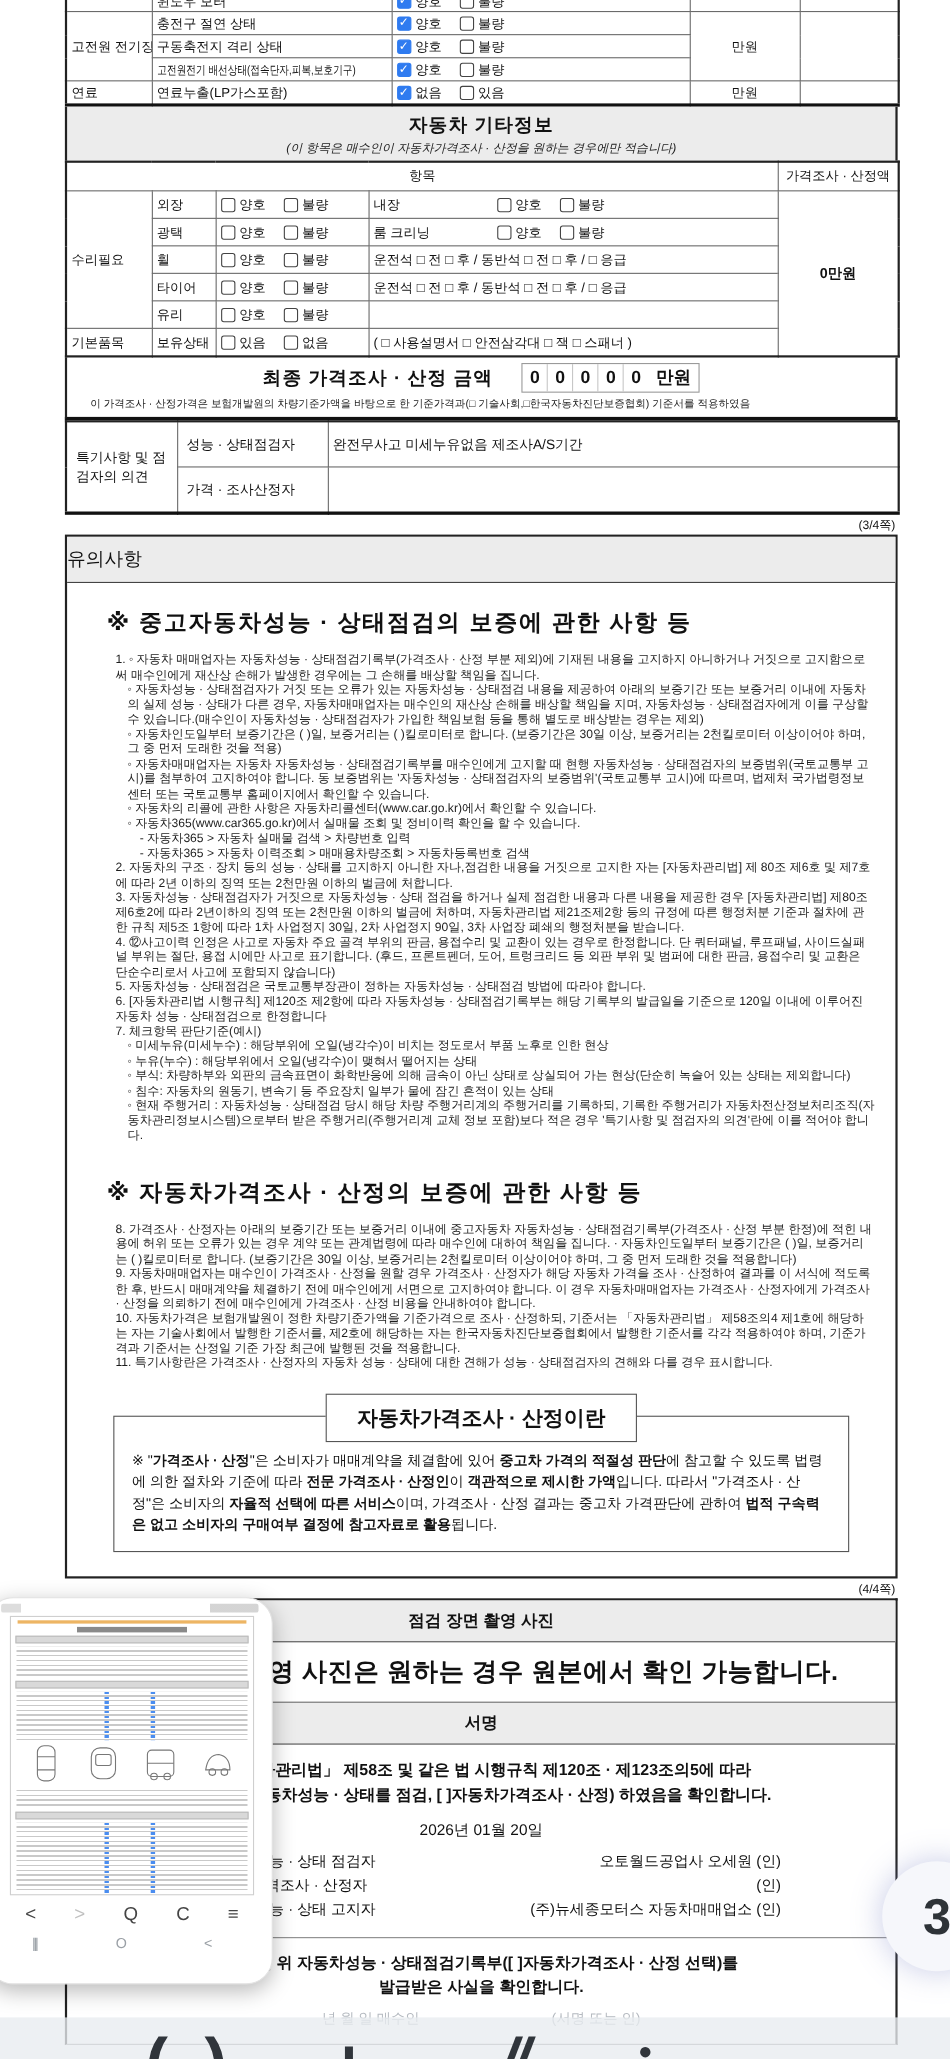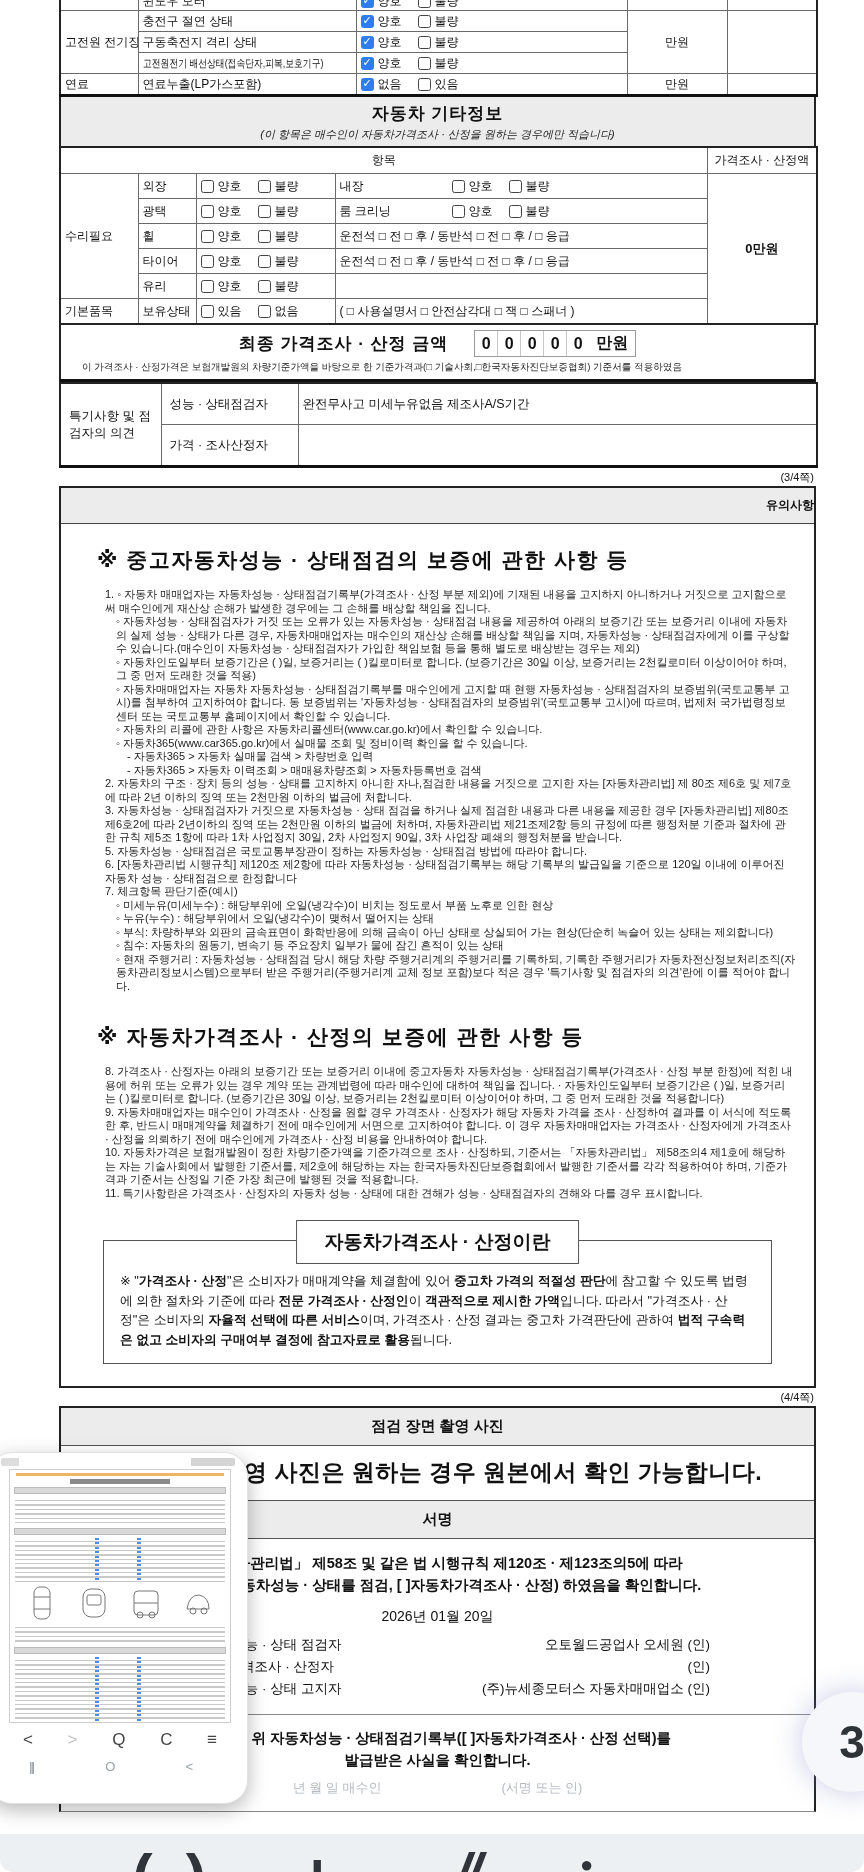--- a/index.html
+++ b/index.html
@@ -1,17 +1,17 @@
 <!DOCTYPE html>
 <html><head>
 <meta charset="utf-8">
 <style>
   html,body{margin:0;padding:0;}
   body{width:864px;height:1872px;background:#fff;font-family:"Liberation Sans","DejaVu Sans",sans-serif;color:#111;}
-  #screen{position:relative;width:864px;height:1872px;overflow:hidden;background:#fff;border-radius:13px;}
+  #screen{position:relative;width:864px;height:1872px;overflow:hidden;background:#fff;}
   #doc{position:absolute;left:59px;top:0;width:757px;}
 
   
   table.t{border-collapse:collapse;table-layout:fixed;width:757px;}
   table.t td{border:1px solid #6a6a6a;padding:0 4px;font-size:12px;vertical-align:middle;overflow:hidden;white-space:nowrap;}
   .gcell{text-align:left;padding-left:6px;white-space:normal;line-height:14px;}
   .price{text-align:center;}
   .checks{padding-left:10px;}
   .cbwrap{display:flex;align-items:center;}
   .cb{width:13px;height:13px;border:1.5px solid #444;border-radius:2.5px;background:#fff;display:inline-block;flex:none;box-sizing:border-box;position:relative;}
@@ -47,21 +47,21 @@
   
   #tableD{border:2px solid #222;border-bottom:3px solid #111;}
   #tableD td{height:40px;}
   #tableD td.lab{font-size:12.5px;white-space:normal;line-height:17px;padding-left:8px;}
   #tableD td.val{font-size:12.5px;}
 
   .pageMarker{text-align:right;font-size:11px;padding:2px 2px 1px;color:#111;}
 
   
   #noticeBox{border:2.5px solid #222;background:#fff;}
-  #noticeHead{background:#ececec;border-bottom:1.5px solid #444;text-align:right;font-size:12px;font-weight:bold;padding:9px 0;}
+  #noticeHead{background:#ececec;border-bottom:1.5px solid #444;text-align:left;font-size:17px;font-weight:normal;padding:9px 0;}
   .secTitle{font-size:21px;font-weight:600;letter-spacing:1.5px;margin:22px 20px 14px 36px;}
   .noticeBody{margin:0 18px 0 44px;}
   .nl{font-size:11px;line-height:13.5px;word-break:break-all;color:#1c1c1c;}
   .ind0{padding-left:0;}
   .ind1{padding-left:11px;}
   .ind2{padding-left:22px;}
 
   #innerBox{position:relative;border:1.5px solid #555;margin:40px 42px 22px 42px;}
   #innerBoxTitle{position:absolute;left:50%;top:-21px;transform:translateX(-50%);background:#fff;border:1.5px solid #555;font-size:19px;font-weight:bold;padding:8px 28px;white-space:nowrap;}
   #innerBoxText{padding:30px 16px 14px;font-size:12.8px;line-height:19.5px;word-break:break-all;color:#111;}
@@ -345,20 +345,21 @@
           <div class="nl ind0">1. ◦ 자동차 매매업자는 자동차성능 · 상태점검기록부(가격조사 · 산정 부분 제외)에 기재된 내용을 고지하지 아니하거나 거짓으로 고지함으로써 매수인에게 재산상 손해가 발생한 경우에는 그 손해를 배상할 책임을 집니다.</div>
           <div class="nl ind1">◦ 자동차성능 · 상태점검자가 거짓 또는 오류가 있는 자동차성능 · 상태점검 내용을 제공하여 아래의 보증기간 또는 보증거리 이내에 자동차의 실제 성능 · 상태가 다른 경우, 자동차매매업자는 매수인의 재산상 손해를 배상할 책임을 지며, 자동차성능 · 상태점검자에게 이를 구상할 수 있습니다.(매수인이 자동차성능 · 상태점검자가 가입한 책임보험 등을 통해 별도로 배상받는 경우는 제외)</div>
           <div class="nl ind1">◦ 자동차인도일부터 보증기간은 (      )일, 보증거리는 (      )킬로미터로 합니다. (보증기간은 30일 이상, 보증거리는 2천킬로미터 이상이어야 하며, 그 중 먼저 도래한 것을 적용)</div>
           <div class="nl ind1">◦ 자동차매매업자는 자동차 자동차성능 · 상태점검기록부를 매수인에게 고지할 때 현행 자동차성능 · 상태점검자의 보증범위(국토교통부 고시)를 첨부하여 고지하여야 합니다. 동 보증범위는 '자동차성능 · 상태점검자의 보증범위'(국토교통부 고시)에 따르며, 법제처 국가법령정보센터 또는 국토교통부 홈페이지에서 확인할 수 있습니다.</div>
           <div class="nl ind1">◦ 자동차의 리콜에 관한 사항은 자동차리콜센터(www.car.go.kr)에서 확인할 수 있습니다.</div>
           <div class="nl ind1">◦ 자동차365(www.car365.go.kr)에서 실매물 조회 및 정비이력 확인을 할 수 있습니다.</div>
           <div class="nl ind2">- 자동차365 &gt; 자동차 실매물 검색 &gt; 차량번호 입력</div>
           <div class="nl ind2">- 자동차365 &gt; 자동차 이력조회 &gt; 매매용차량조회 &gt; 자동차등록번호 검색</div>
           <div class="nl ind0">2. 자동차의 구조 · 장치 등의 성능 · 상태를 고지하지 아니한 자나,점검한 내용을 거짓으로 고지한 자는 [자동차관리법] 제 80조 제6호 및 제7호에 따라 2년 이하의 징역 또는 2천만원 이하의 벌금에 처합니다.</div>
           <div class="nl ind0">3. 자동차성능 · 상태점검자가 거짓으로 자동차성능 · 상태 점검을 하거나 실제 점검한 내용과 다른 내용을 제공한 경우 [자동차관리법] 제80조제6호2에 따라 2년이하의 징역 또는 2천만원 이하의 벌금에 처하며, 자동차관리법 제21조제2항 등의 규정에 따른 행정처분 기준과 절차에 관한 규칙 제5조 1항에 따라 1차 사업정지 30일, 2차 사업정지 90일, 3차 사업장 폐쇄의 행정처분을 받습니다.</div>
+          <div class="nl ind0">4. ⑫사고이력 인정은 사고로 자동차 주요 골격 부위의 판금, 용접수리 및 교환이 있는 경우로 한정합니다. 단 쿼터패널, 루프패널, 사이드실패널 부위는 절단, 용접 시에만 사고로 표기합니다. (후드, 프론트펜더, 도어, 트렁크리드 등 외판 부위 및 범퍼에 대한 판금, 용접수리 및 교환은 단순수리로서 사고에 포함되지 않습니다)</div>
           <div class="nl ind0">5. 자동차성능 · 상태점검은 국토교통부장관이 정하는 자동차성능 · 상태점검 방법에 따라야 합니다.</div>
           <div class="nl ind0">6. [자동차관리법 시행규칙] 제120조 제2항에 따라 자동차성능 · 상태점검기록부는 해당 기록부의 발급일을 기준으로 120일 이내에 이루어진 자동차 성능 · 상태점검으로 한정합니다</div>
           <div class="nl ind0">7. 체크항목 판단기준(예시)</div>
           <div class="nl ind1">◦ 미세누유(미세누수) : 해당부위에 오일(냉각수)이 비치는 정도로서 부품 노후로 인한 현상</div>
           <div class="nl ind1">◦ 누유(누수) : 해당부위에서 오일(냉각수)이 맺혀서 떨어지는 상태</div>
           <div class="nl ind1">◦ 부식: 차량하부와 외판의 금속표면이 화학반응에 의해 금속이 아닌 상태로 상실되어 가는 현상(단순히 녹슬어 있는 상태는 제외합니다)</div>
           <div class="nl ind1">◦ 침수: 자동차의 원동기, 변속기 등 주요장치 일부가 물에 잠긴 흔적이 있는 상태</div>
           <div class="nl ind1">◦ 현재 주행거리 : 자동차성능 · 상태점검 당시 해당 차량 주행거리계의 주행거리를 기록하되, 기록한 주행거리가 자동차전산정보처리조직(자동차관리정보시스템)으로부터 받은 주행거리(주행거리계 교체 정보 포함)보다 적은 경우 '특기사항 및 점검자의 의견'란에 이를 적어야 합니다.</div>
         </div>
       <div class="secTitle" style="margin-top:30px">※ 자동차가격조사 · 산정의 보증에 관한 사항 등</div>

